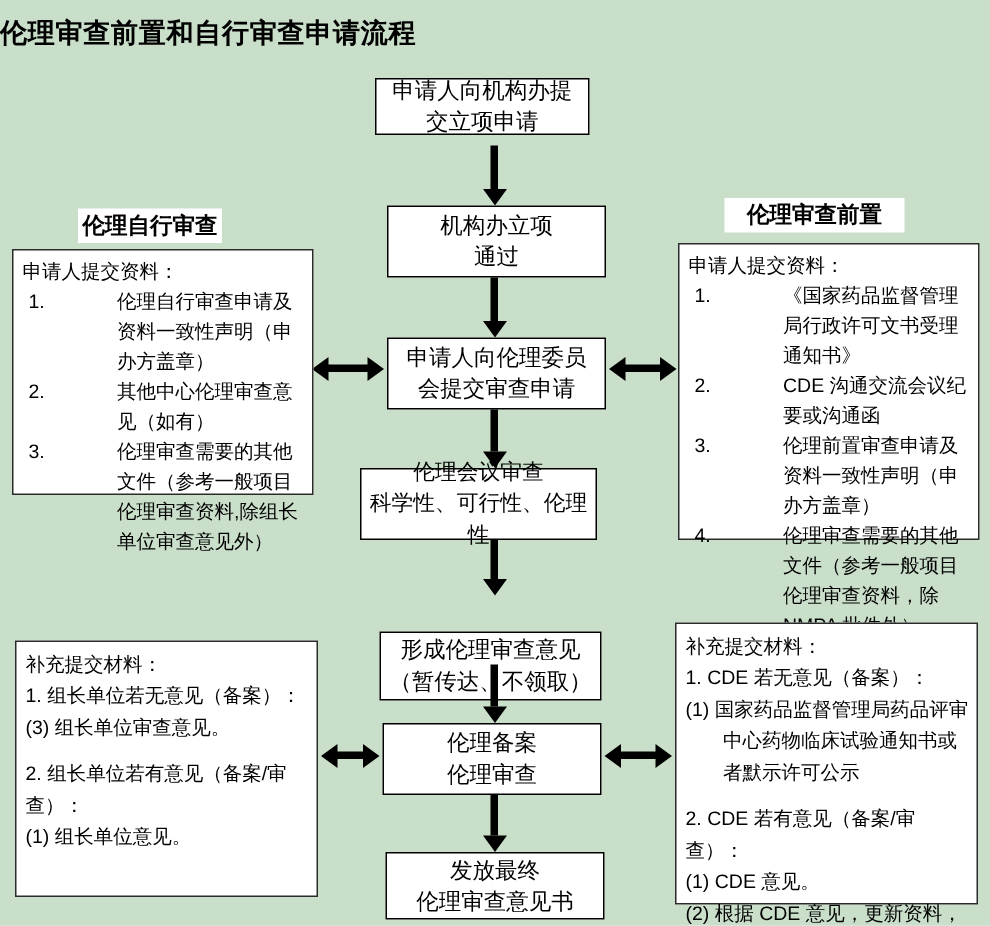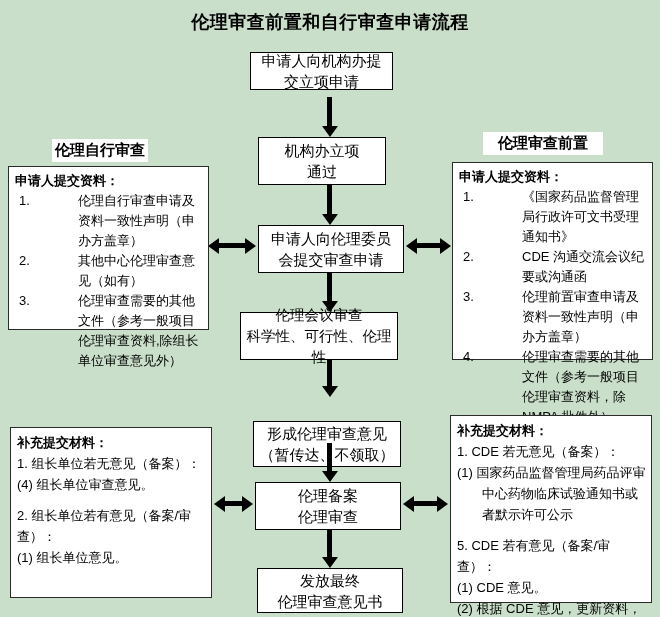--- a/index.html
+++ b/index.html
@@ -4,32 +4,32 @@
 <style>
   html,body{margin:0;padding:0;}
   body{font-family:"Liberation Sans",sans-serif;}
   #stage{
     position:relative;width:660px;height:617px;
     background:#cadfca;overflow:hidden;
     color:#000;
   }
   .title{
     position:absolute;top:10px;left:0;width:660px;
-    text-align:center;font-size:18px;font-weight:bold;
+    text-align:left;font-size:18px;font-weight:bold;
     letter-spacing:.5px;
   }
   
   .flow-box{
     position:absolute;background:#fff;border:1.6px solid #000;
     box-sizing:border-box;display:flex;align-items:center;justify-content:center;
     text-align:center;font-size:15px;line-height:21px;
   }
   .flow-box .tx{white-space:pre-line;}
   .b1{left:250px;top:52px;width:143px;height:38px;}
-  .b2{left:258px;top:137px;width:128px;height:48px;}
+  .b2{left:258px;top:137px;width:146px;height:48px;}
   .b3{left:258px;top:225px;width:146px;height:48px;}
   .b4{left:240px;top:312px;width:158px;height:48px;font-size:14.5px;}
   .b5{left:253px;top:421px;width:148px;height:46px;}
   .b6{left:255px;top:482px;width:146px;height:48px;align-items:center;}
   .b7{left:257px;top:568px;width:146px;height:45px;}
   
   .varrow{position:absolute;left:327px;width:5px;background:#000;}
   .varrow::after{
     content:"";position:absolute;left:50%;transform:translateX(-50%);
     bottom:-11px;width:0;height:0;
@@ -71,21 +71,21 @@
   
   .panel{
     position:absolute;background:#fff;border:1.6px solid #2b2b2b;
     box-sizing:border-box;font-size:13px;line-height:20px;
     padding:4px 5px 4px 6px;
   }
   .lt{left:8px;top:166px;width:201px;height:164px;}
   .rt{left:452px;top:162px;width:201px;height:198px;}
   .lb{left:10px;top:427px;width:202px;height:171px;line-height:21px;}
   .rb{left:450px;top:415px;width:202px;height:188px;line-height:21px;}
-  .panel .head{font-weight:bold;}
+  .panel .head{font-weight:normal;}
   .num-item{display:flex;}
   .num-item .num{flex:0 0 27px;padding-left:4px;box-sizing:border-box;}
   .num-item .itx{flex:1;margin-left:36px;}
   .panel p{margin:0;}
   .hang{padding-left:25px;text-indent:-25px;}
   .spacer{height:10px;}
 </style>
 </head>
 <body>
 
@@ -153,21 +153,21 @@
     </div>
     <div class="num-item">
       <span class="num">3.</span>
       <span class="itx">伦理审查需要的其他文件（参考一般项目伦理审查资料,除组长单位审查意见外）</span>
     </div>
   </div>
 
   <div class="panel lb">
     <div class="head">补充提交材料：</div>
     <p>1. 组长单位若无意见（备案）：</p>
-    <p class="hang">(4) 组长单位审查意见。</p>
+    <p class="hang">(3) 组长单位审查意见。</p>
     <div class="spacer"></div>
     <p>2. 组长单位若有意见（备案/审查）：</p>
     <p class="hang">(1) 组长单位意见。</p>
   </div>
 
   <div class="side-header rh">伦理审查前置</div>
 
   <div class="panel rt">
     <div class="head">申请人提交资料：</div>
     <div class="num-item">
@@ -186,18 +186,18 @@
       <span class="num">4.</span>
       <span class="itx">伦理审查需要的其他文件（参考一般项目伦理审查资料，除 NMPA 批件外）</span>
     </div>
   </div>
 
   <div class="panel rb">
     <div class="head">补充提交材料：</div>
     <p>1. CDE 若无意见（备案）：</p>
     <p class="hang">(1) 国家药品监督管理局药品评审中心药物临床试验通知书或者默示许可公示</p>
     <div class="spacer"></div>
-    <p>5. CDE 若有意见（备案/审查）：</p>
+    <p>2. CDE 若有意见（备案/审查）：</p>
     <p class="hang">(1) CDE 意见。</p>
     <p class="hang">(2) 根据 CDE 意见，更新资料，重新提交伦理审查。</p>
   </div>
 
 </div>
 
 </body></html>

